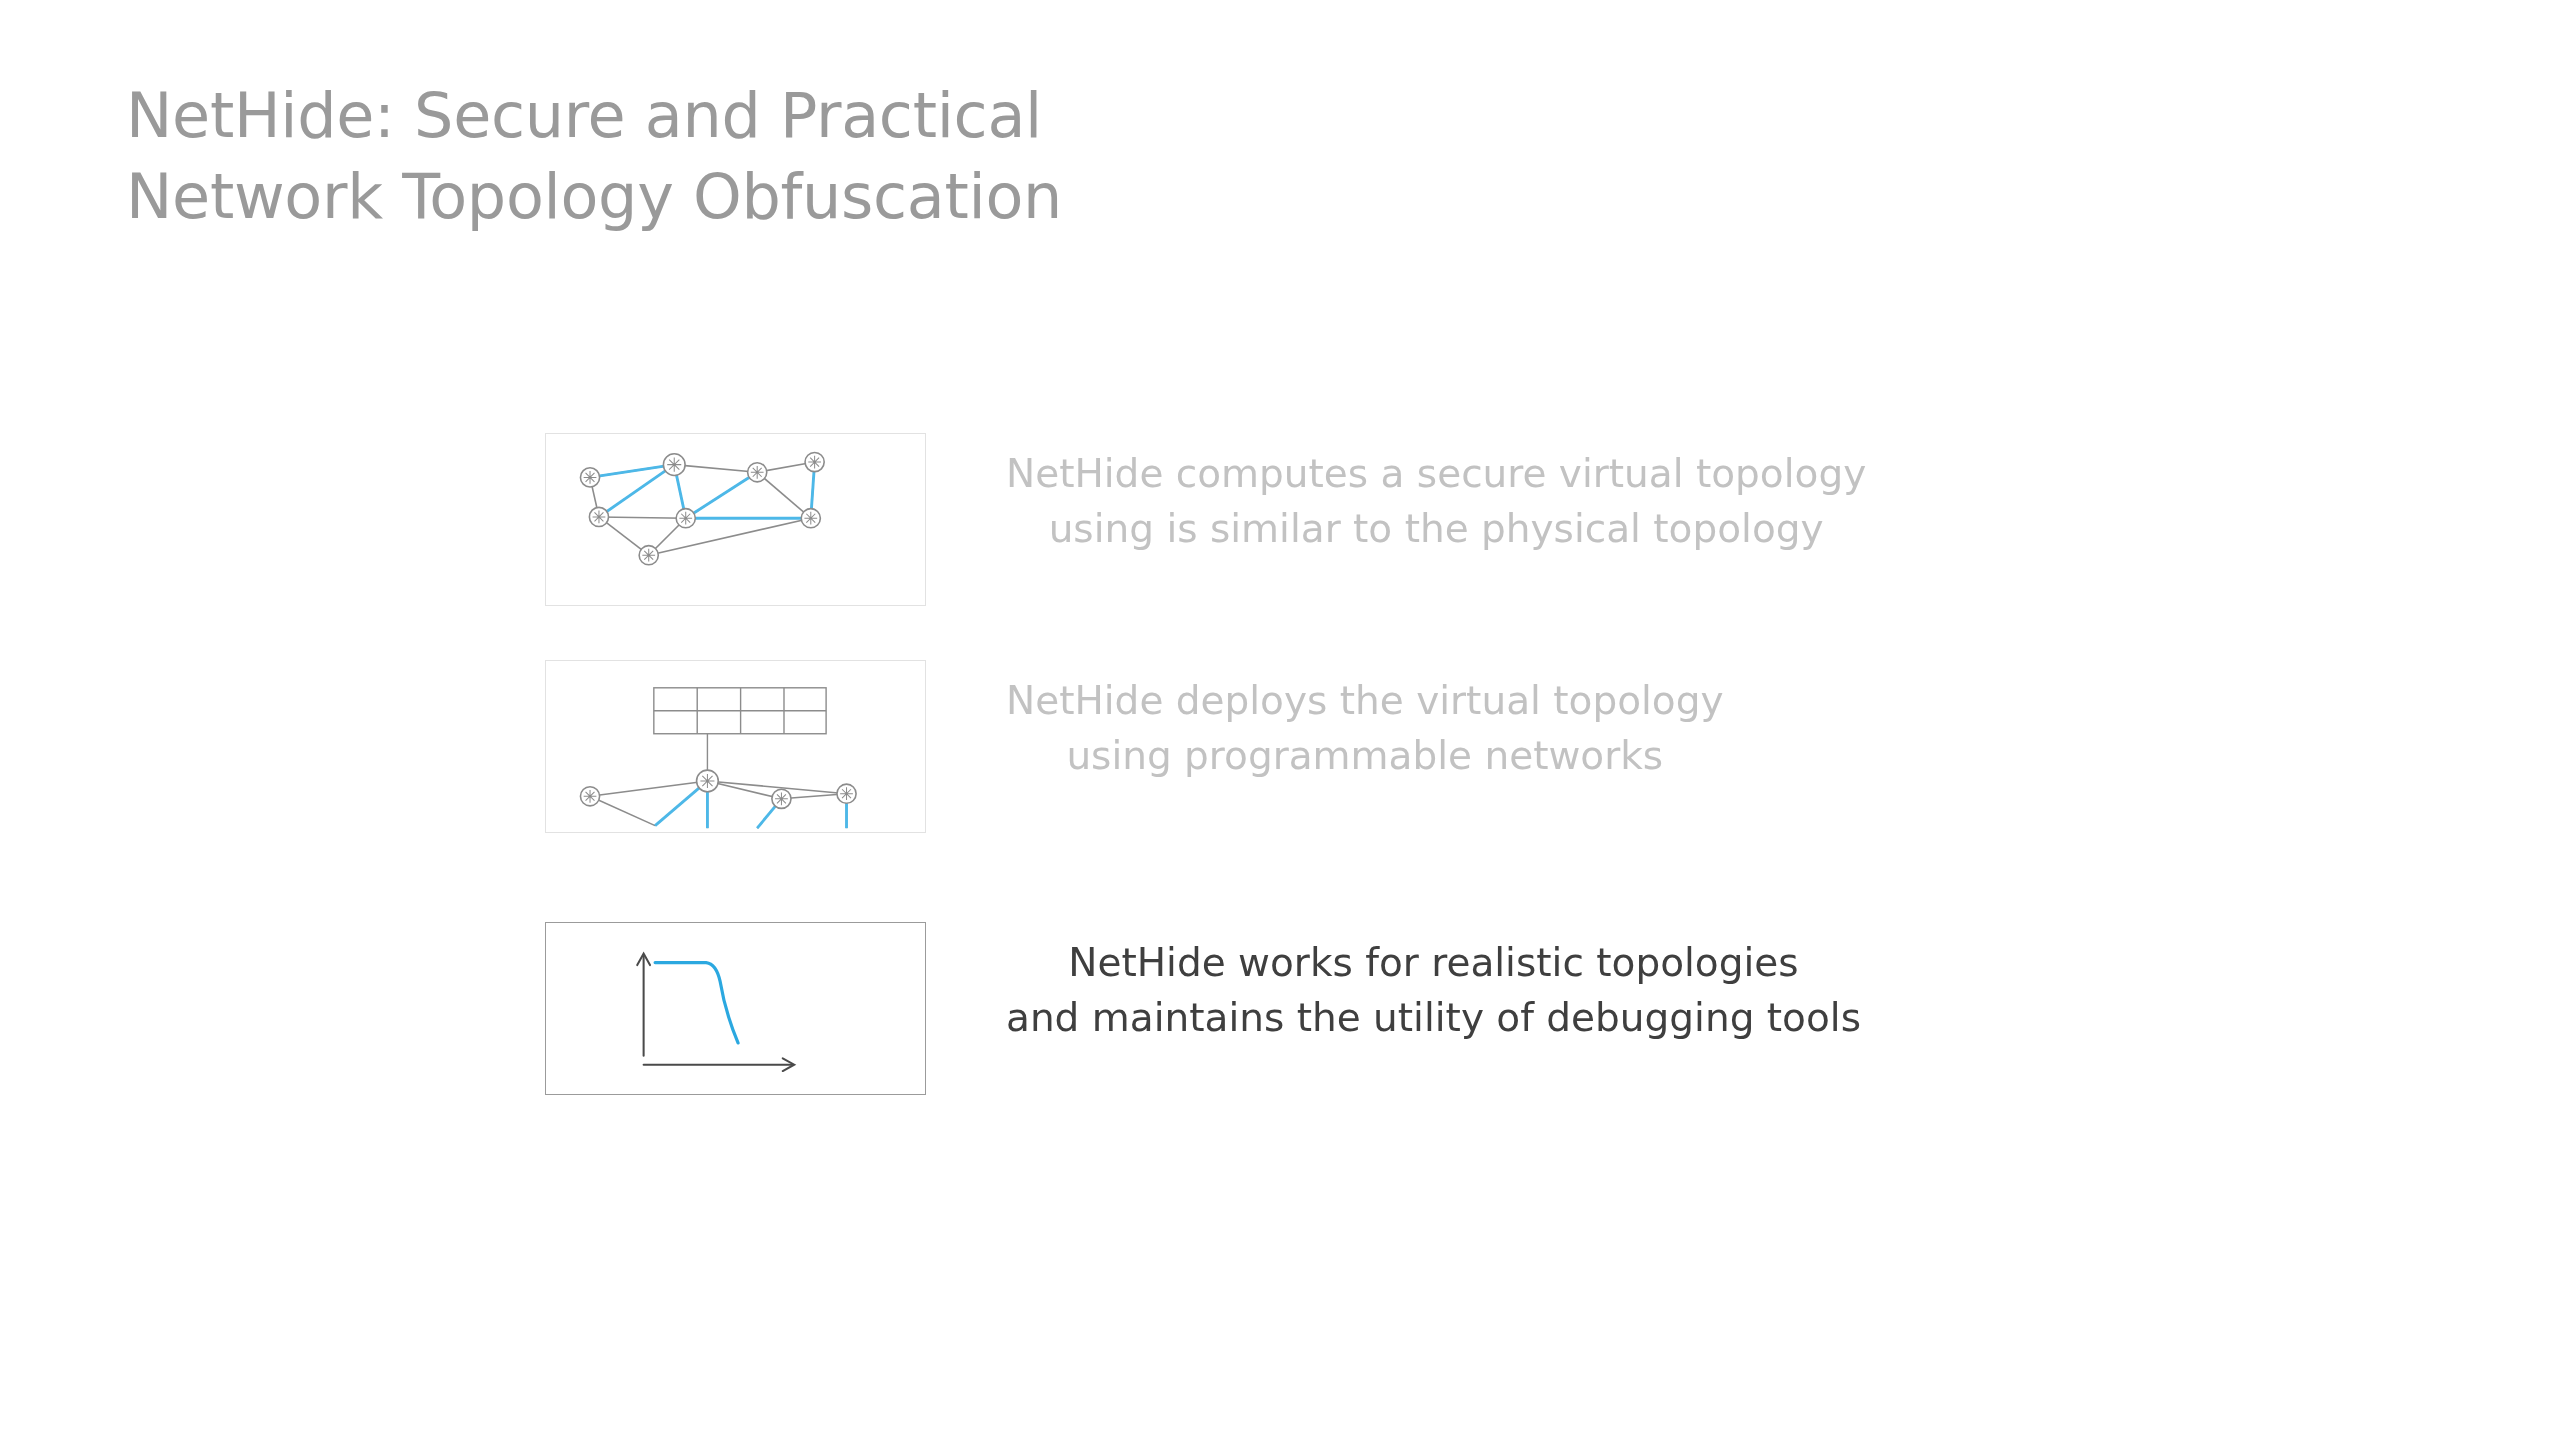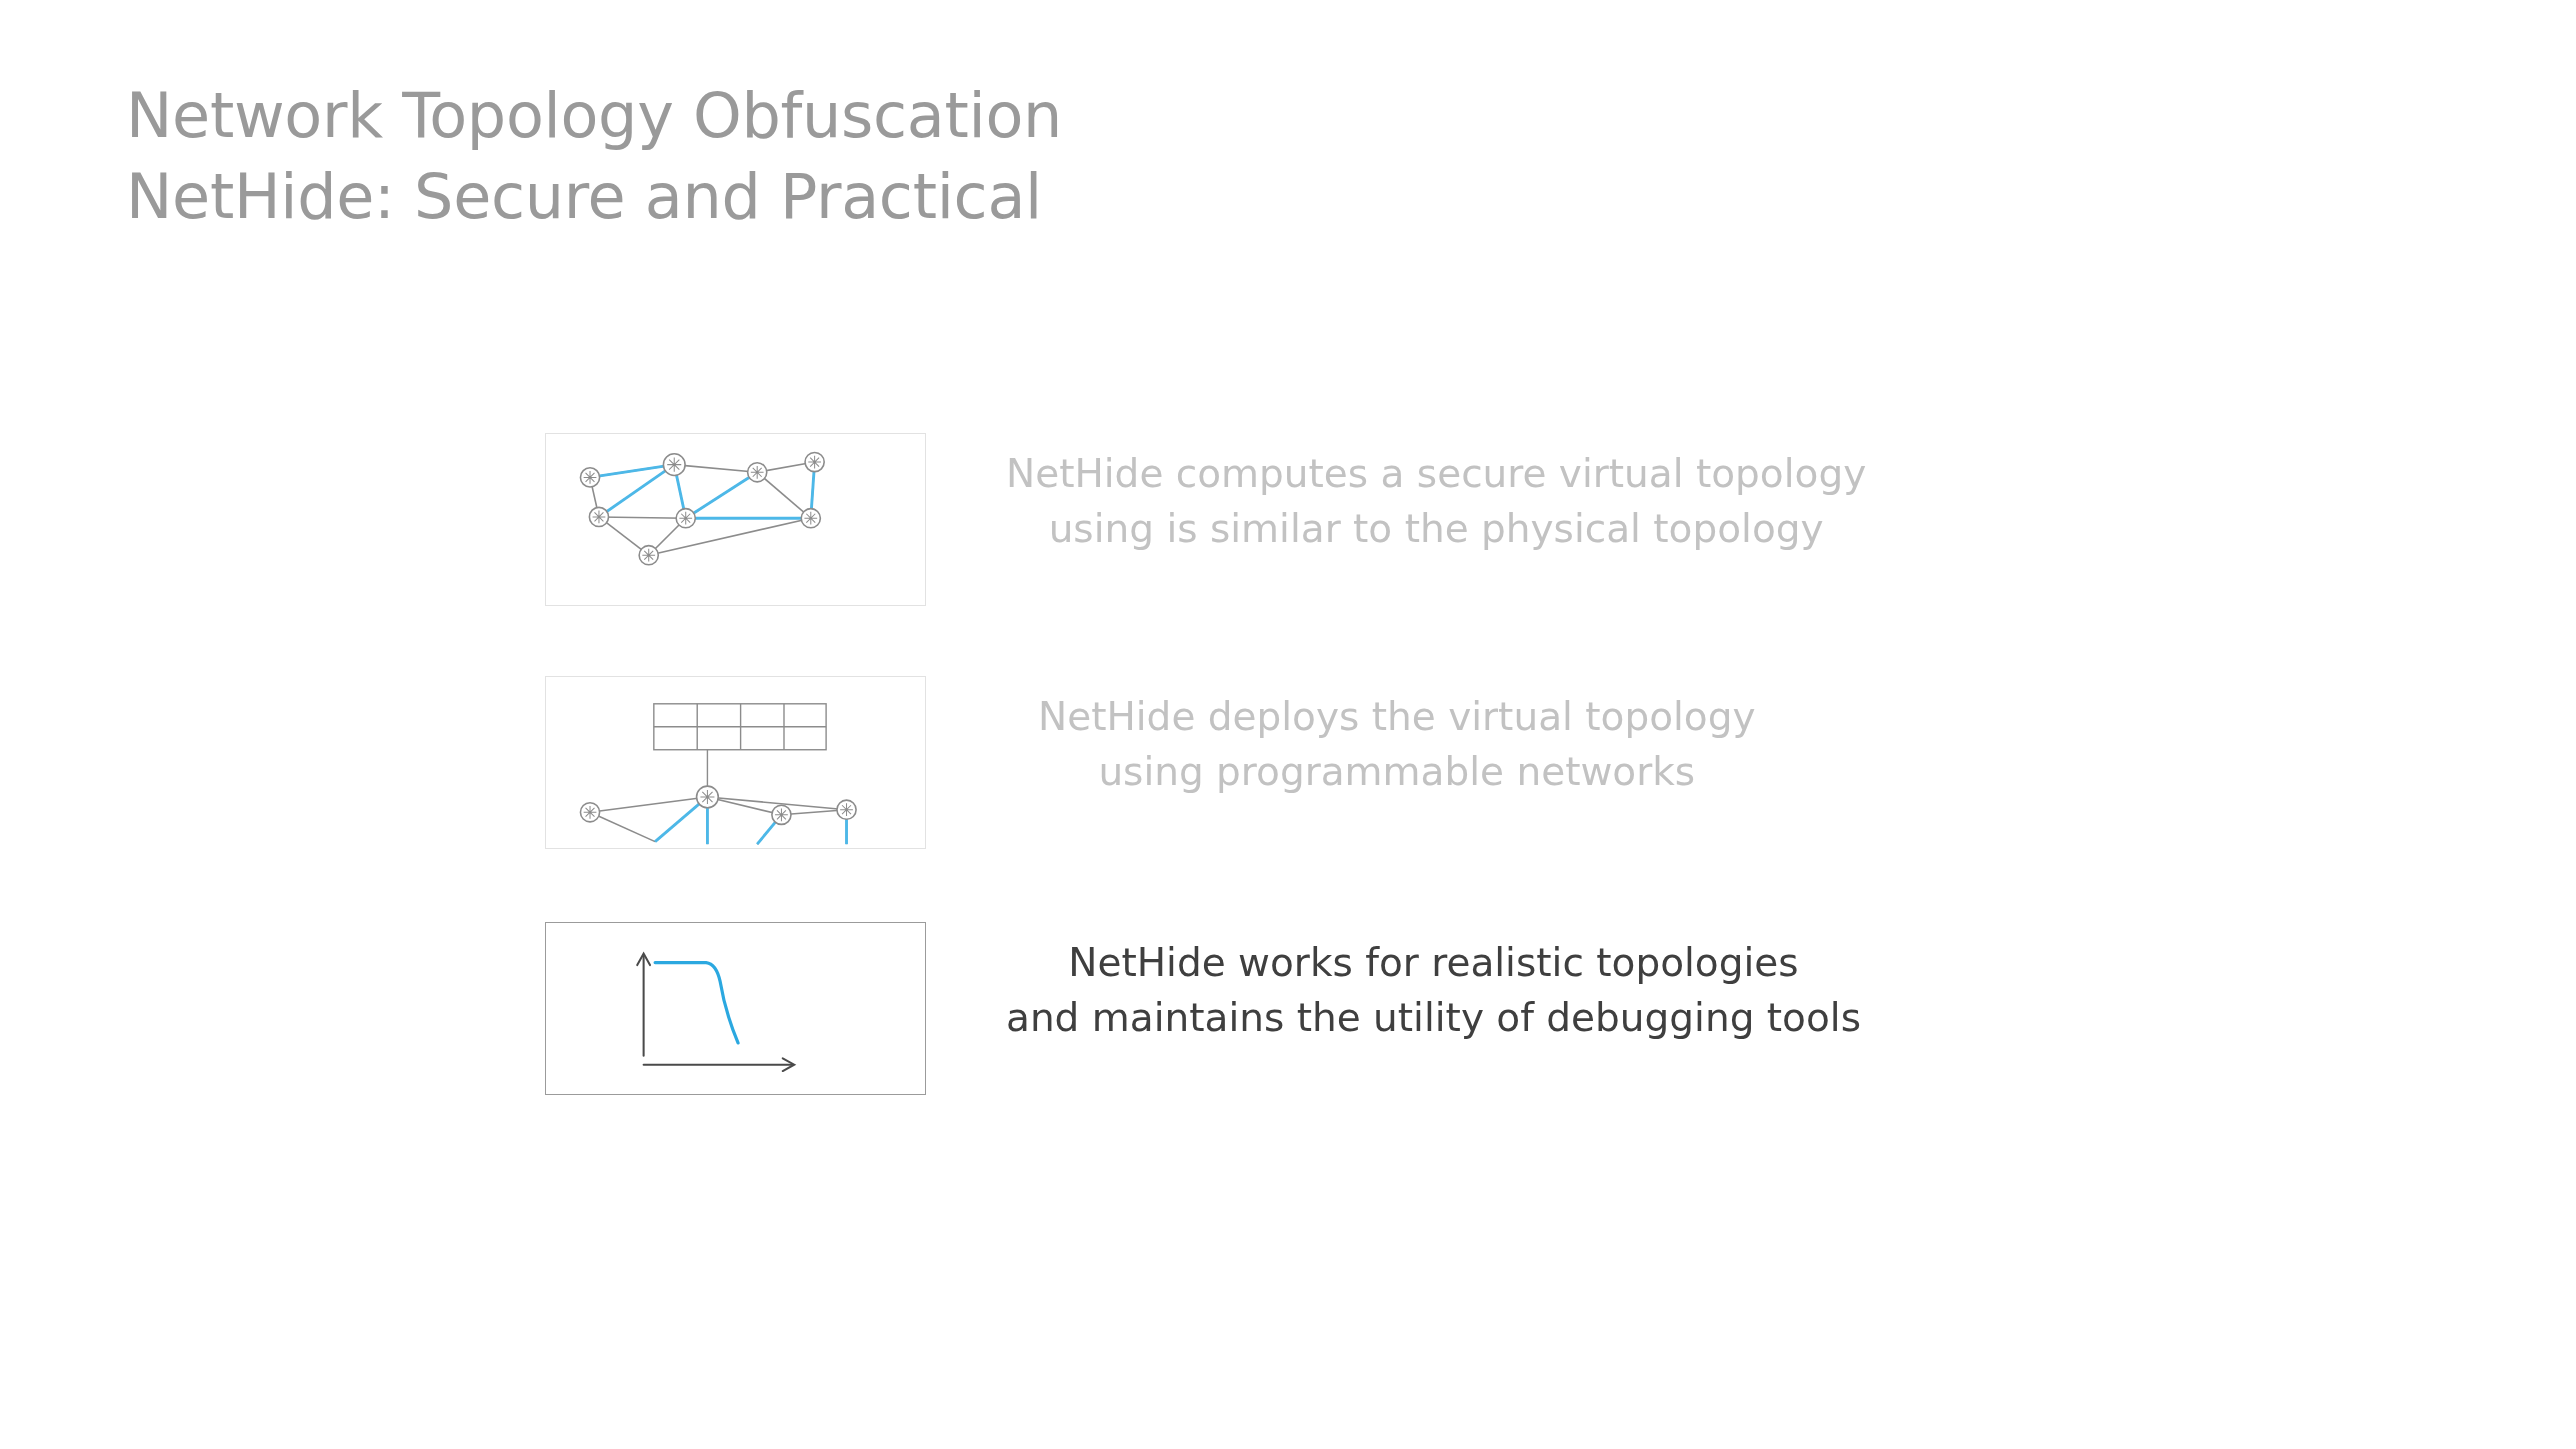--- a/index.html
+++ b/index.html
@@ -33,21 +33,21 @@
   }
 
   
   .bullet-row {
     position: absolute;
     left: 0;
     display: flex;
     align-items: flex-start;
   }
   #row-1 { top: 433px; }
-  #row-2 { top: 676px; gap: 32px; }
+  #row-2 { top: 660px; }
   #row-3 { top: 922px; }
 
   .thumb {
     position: relative;
     width: 381px;
     height: 173px;
     margin-left: 545px;
     background: #ffffff;
     box-sizing: border-box;
     overflow: hidden;
@@ -67,22 +67,22 @@
     text-align: center;
   }
   .bullet-text .tline { display: block; }
   .faded-text { color: #c2c2c2; }
   .solid-text { color: #3f3f3f; }
 </style>
 </head>
 <body>
 
 <div id="slide-title">
+  <span class="title-line">NetHide: Secure and Practical</span>
   <span class="title-line">Network Topology Obfuscation</span>
-  <span class="title-line">NetHide: Secure and Practical</span>
 </div>
 
 <div class="bullet-row" id="row-1">
 
   <div class="thumb faded">
     <svg viewBox="0 0 592 268">
       <g stroke="#8c8c8c" stroke-width="2.5" fill="none">
         <line x1="68" y1="68" x2="200" y2="48"></line>
         <line x1="68" y1="68" x2="82" y2="130"></line>
         <line x1="82" y1="130" x2="200" y2="48"></line>

